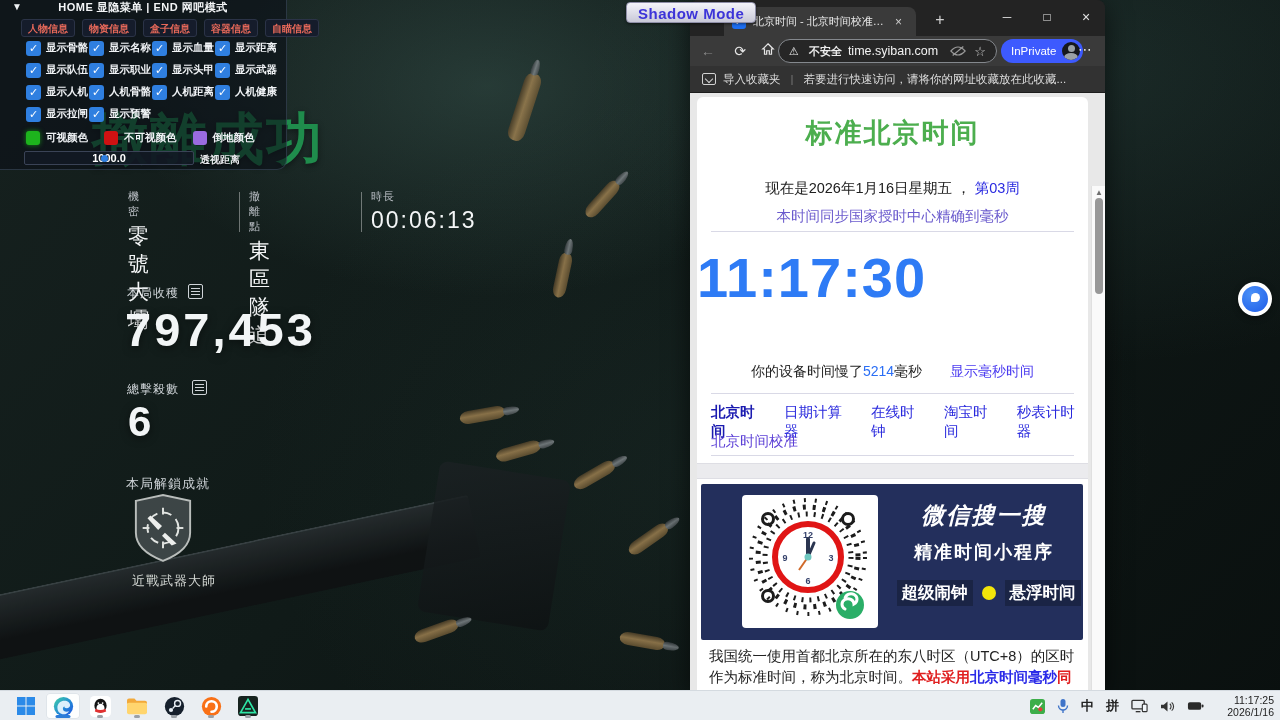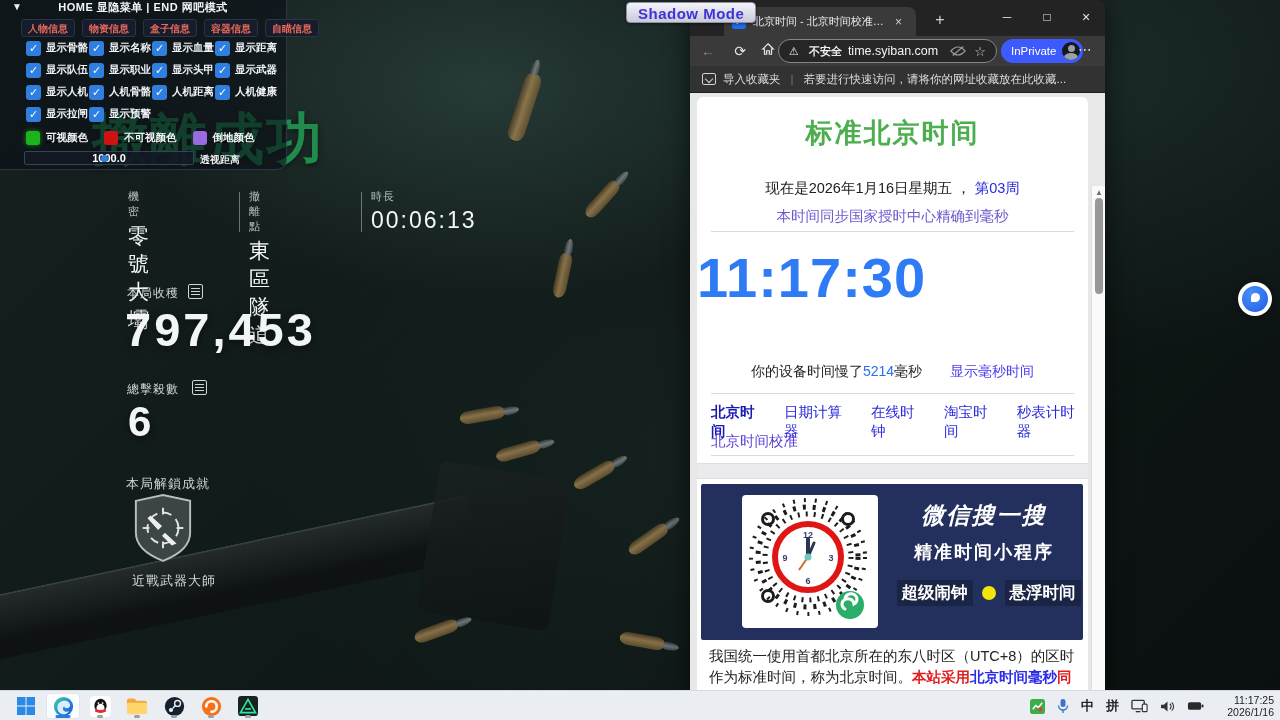--- a/index.html
+++ b/index.html
@@ -28,21 +28,21 @@
     font-size:11px;font-weight:bold;color:#f2f4f6;letter-spacing:.5px;}
   .menu-caret{position:absolute;left:12px;top:1px;font-size:10px;color:#eef1f4;}
   .tabs{position:absolute;left:21px;top:19px;display:flex;gap:7px;}
   .tabbtn{height:18px;padding:2px 6px;background:#151c2b;border:1px solid #2b3347;border-radius:3px;
     color:#e8695a;font-size:10px;font-weight:bold;line-height:13px;white-space:nowrap;}
   .cbgrid{position:absolute;left:26px;top:40px;display:grid;grid-template-columns:repeat(4,63px);row-gap:6px;}
   .cb{display:flex;align-items:center;height:16px;}
   .cbbox{width:15px;height:15px;border-radius:3px;background:#2f7fe0;color:#fff;font-size:11px;
     line-height:15px;text-align:center;font-weight:bold;flex:0 0 15px;}
   .cbl{margin-left:5px;font-size:10.5px;font-weight:bold;color:#f0f3f6;white-space:nowrap;}
-  .swrow{position:absolute;left:26px;top:131px;display:flex;align-items:center;text-decoration:underline;}
+  .swrow{position:absolute;left:26px;top:131px;display:flex;align-items:center;}
   .sw{width:14px;height:14px;border-radius:3px;flex:0 0 14px;}
   .swl{margin:0 16px 0 6px;font-size:10.5px;font-weight:bold;color:#f0f3f6;white-space:nowrap;}
   .slider{position:absolute;left:24px;top:151px;width:170px;height:14px;background:rgba(18,24,36,.9);
     border:1px solid #3a4356;border-radius:2px;color:#fff;font-size:11px;font-weight:bold;
     text-align:center;line-height:13px;}
   .sknob{position:absolute;left:76px;top:3px;width:7px;height:7px;border-radius:50%;background:#2f7fe0;}
   .slbl{position:absolute;left:200px;top:153px;font-size:10px;font-weight:bold;color:#e9ebee;
     text-shadow:0 1px 2px #000;}
   
   .banner{position:absolute;left:92px;top:102px;z-index:2;font-size:56px;font-weight:900;

